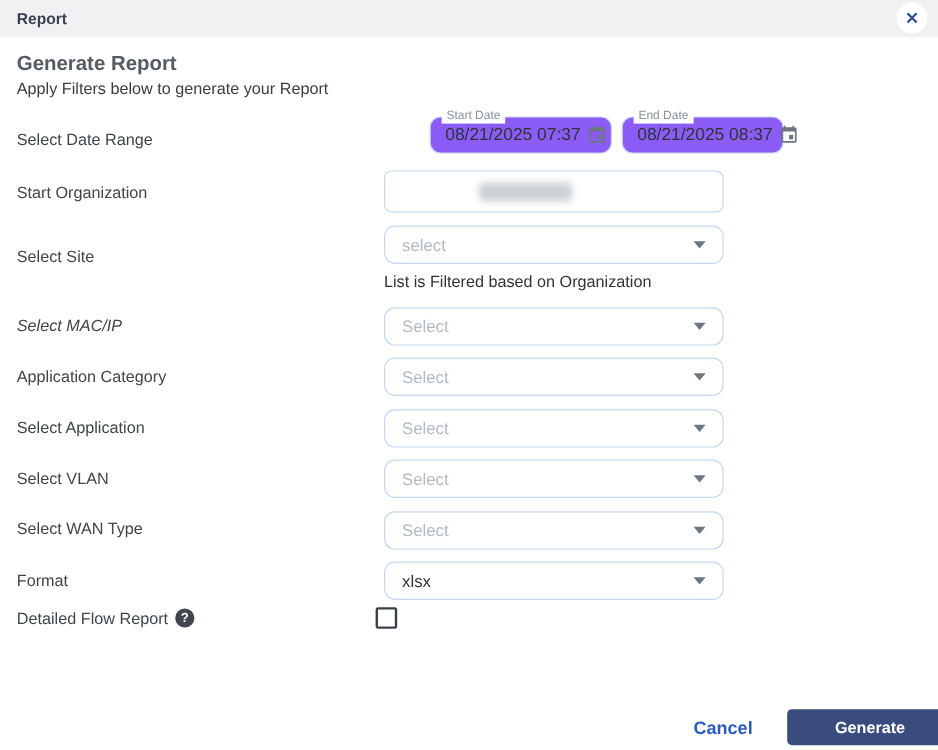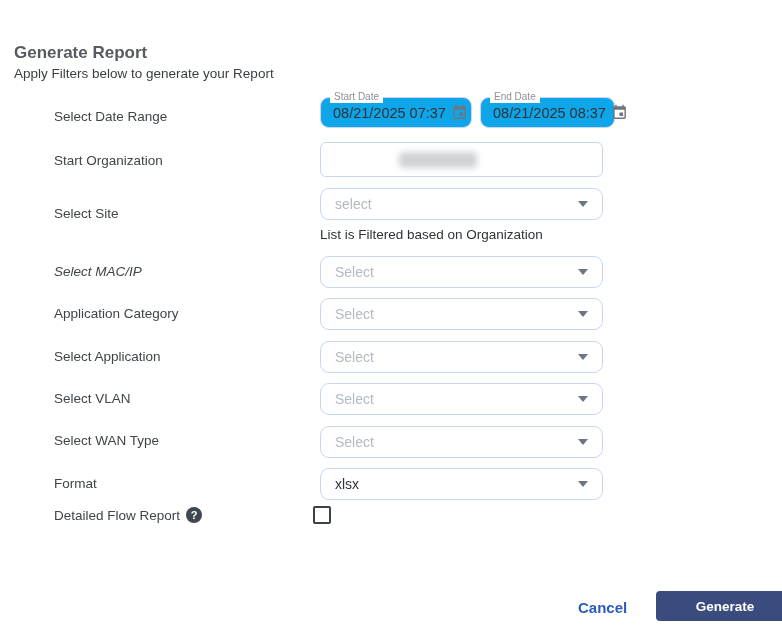--- a/index.html
+++ b/index.html
@@ -24,29 +24,30 @@
   }
   .close-x { color:#2d4f8f; font-size:14px; font-weight:bold; line-height:1; }
 
   
   .page-title { position:absolute; left:14px; top:43px; font-size:17px; font-weight:bold; color:#555b61; }
   .page-subtitle { position:absolute; left:14px; top:66px; font-size:13.5px; color:#393e42; }
 
   
   .field-label {
     position:absolute; left:14px; font-size:13.5px; color:#3f4549;
-    display:flex; align-items:center;margin-left:40px;
+    display:flex; align-items:center;
   }
 
   
   .date-box {
     position:absolute; top:97px; height:31px;
-    border:1px solid #c7d7f2; border-radius:9px; background:#0ea5e9;
+    border:1px solid #c7d7f2; border-radius:9px; background:#8b5cf6;
     display:flex; align-items:center; justify-content:space-between;
     padding:0 10px 0 12px;
+    margin-left:38px;
   }
   .date-box.start { left:320px; width:152px; }
   .date-box.end   { left:480px; width:135px; }
   .date-float-label {
     position:absolute; top:-7px; left:9px; background:#fff; padding:0 4px;
     font-size:10px; color:#8a9196; line-height:1.2; white-space:nowrap;
   }
   .date-value {
     border:none; outline:none; background:transparent;
     font-family:"Liberation Sans", sans-serif;
@@ -103,20 +104,26 @@
     background:#3a4b7e; border:none; border-radius:4px;
     font-family:"Liberation Sans", sans-serif;
     color:#ffffff; font-size:13.5px; font-weight:bold; cursor:pointer;
   }
 </style>
 </head>
 <body>
 
 <div class="modal">
 
+  <div class="titlebar">
+    <span class="titlebar-text">Report</span>
+    <button class="close-btn">
+      <span class="close-x">✕</span>
+    </button>
+  </div>
 
   <div class="page-title">Generate Report</div>
   <div class="page-subtitle">Apply Filters below to generate your Report</div>
 
   <div class="field-label" style="top:109px;">Select Date Range</div>
 
   <div class="date-box start">
     <span class="date-float-label">Start Date</span>
     <input class="date-value" value="08/21/2025 07:37" style="">
     <svg class="cal-icon" viewBox="0 0 24 24" fill="#6f767e">

